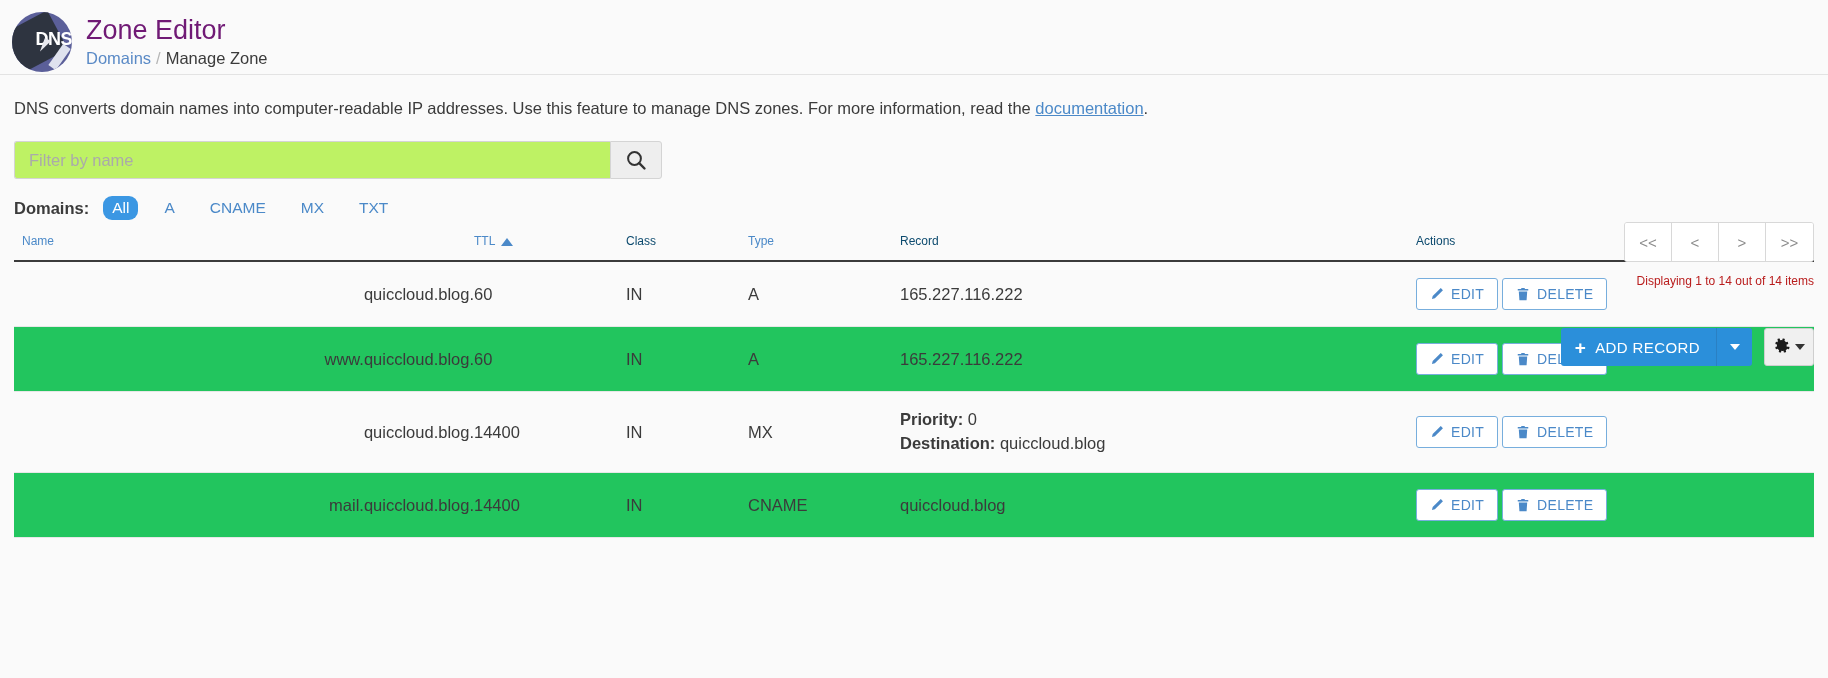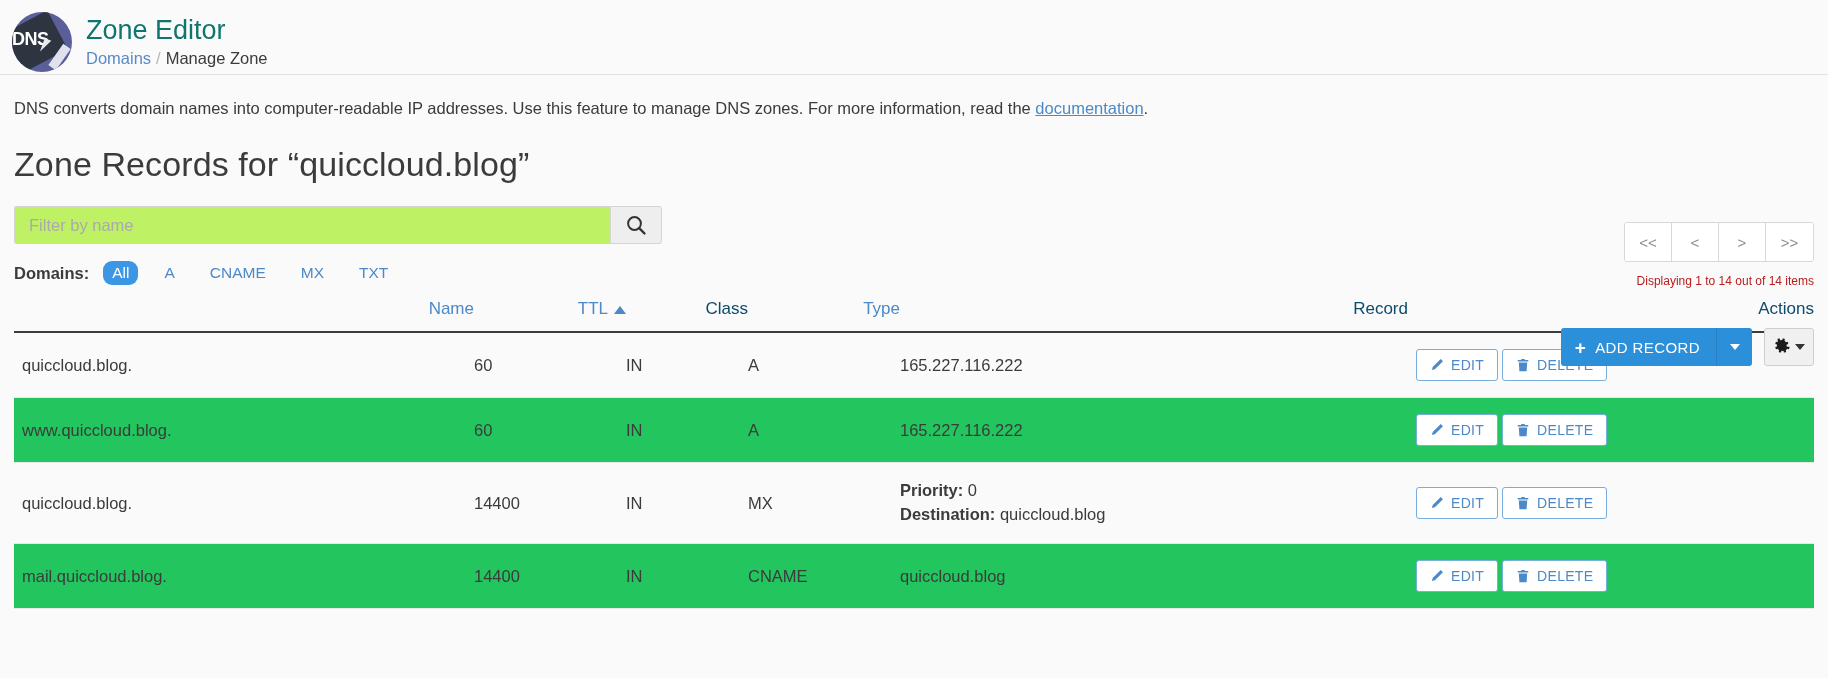--- a/index.html
+++ b/index.html
@@ -47,21 +47,21 @@
     width: 70px;
     height: 44px;
     background: #2e3440;
     transform: rotate(-28deg);
     transform-origin: left bottom;
   }
   .app-logo .dns-text {
     position: absolute;
     left: 0; right: 0;
     top: 17px;
-    text-align: left;
+    text-align: right;
     color: #ffffff;
     font-weight: bold;
     font-size: 18px;
     letter-spacing: -0.5px;
     font-family: "Liberation Sans", sans-serif;
     z-index: 3;
   }
   .app-logo .cursor {
     position: absolute;
     left: 30px;
@@ -79,21 +79,21 @@
     bottom: 2px;
     width: 9px;
     height: 26px;
     background: #dfe2ee;
     transform: rotate(35deg);
     z-index: 4;
   }
   .header-titles { display: flex; flex-direction: column; justify-content: center; }
   .app-title {
     font-size: 27px;
-    color: #0f766e;
+    color: #701a75;
     line-height: 1.15;
     font-weight: normal;
     margin: 0 0 3px 0;
   }
   .breadcrumb {
     font-size: 16.5px;
     line-height: 1.2;
   }
   .breadcrumb a {
     color: #5a8ac6;
@@ -279,46 +279,46 @@
   .table-wrap {
     padding: 0 14px;
     margin-top: 14px;
   }
   table.records {
     width: 100%;
     border-collapse: collapse;
     font-size: 16.5px;
   }
   table.records th {
-    text-align: right;
+    text-align: left;
     font-weight: normal;
     padding: 0 0 12px 0;
     border-bottom: 2px solid #3b3b3b;
-    font-size: 17px;
+    font-size: 12px;
     white-space: nowrap;
   }
   th .th-link { color: #4b89c8; cursor: pointer; text-decoration: none; }
   th .th-plain { color: #0c4a6e; }
   .sort-caret {
     display: inline-block;
     margin-left: 6px;
     width: 0; height: 0;
     border-left: 6px solid transparent;
     border-right: 6px solid transparent;
     border-bottom: 8px solid #4b89c8;
     vertical-align: middle;
   }
   table.records td {
     padding: 16px 0;
     color: #3b3b3b;
     vertical-align: middle;
     border-bottom: 1px solid #e7e7e7;
   }
   tr.alt td { background: #22c55e; }
-  .col-name  { width: 452px; padding-left: 8px !important; }
+  .col-name  { width: 452px; padding-left: 8px !important; text-align: right; }
   .col-ttl   { width: 152px; }
   .col-class { width: 122px; }
   .col-type  { width: 152px; margin-top: 29px; }
   .col-record{ width: 508px; }
   .col-actions { width: auto; padding-left: 8px !important; }
   .rec-line { line-height: 1.45; }
   .rec-label { font-weight: bold; }
 
   .act-group { display: flex; gap: 4px; }
   .btn-out {
@@ -356,21 +356,20 @@
         <a href="#">Domains</a><span class="sep">/</span><span class="current">Manage Zone</span>
       </div>
     </div>
   </div>
   <div class="divider"></div>
 
   <div class="intro">
     <span>DNS converts domain names into computer-readable IP addresses. Use this feature to manage DNS zones. For more information, read the </span><a href="#">documentation</a><span>.</span>
   </div>
 
-  <h2 class="zone-title">Zone Records for “quiccloud.blog”</h2>
 
   <div class="filter-area">
     <div class="search-group">
       <input class="search-input" type="text" placeholder="Filter by name" style="">
       <button class="search-btn">
         <span>
           <svg width="22" height="22" viewBox="0 0 22 22">
             <circle cx="9.5" cy="9.5" r="6.4" fill="none" stroke="#333" stroke-width="2"></circle>
             <line x1="14.2" y1="14.2" x2="19.5" y2="19.5" stroke="#333" stroke-width="2.4" stroke-linecap="round"></line>
           </svg>

